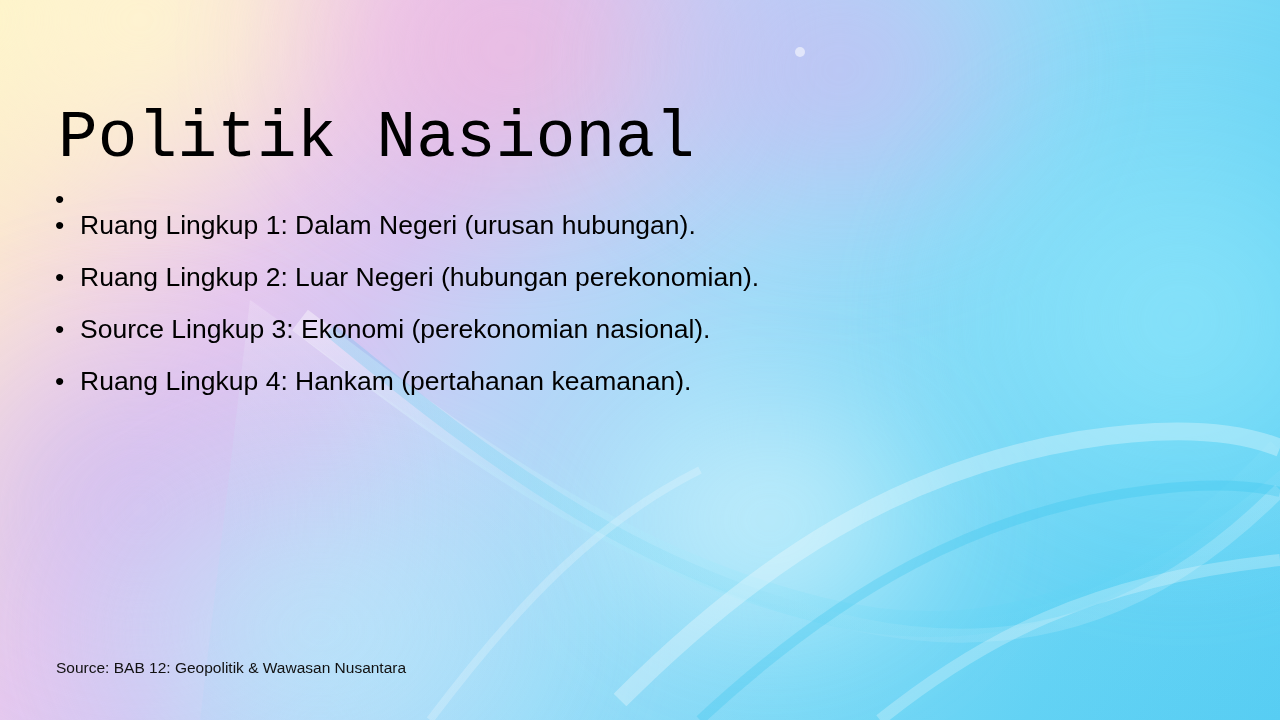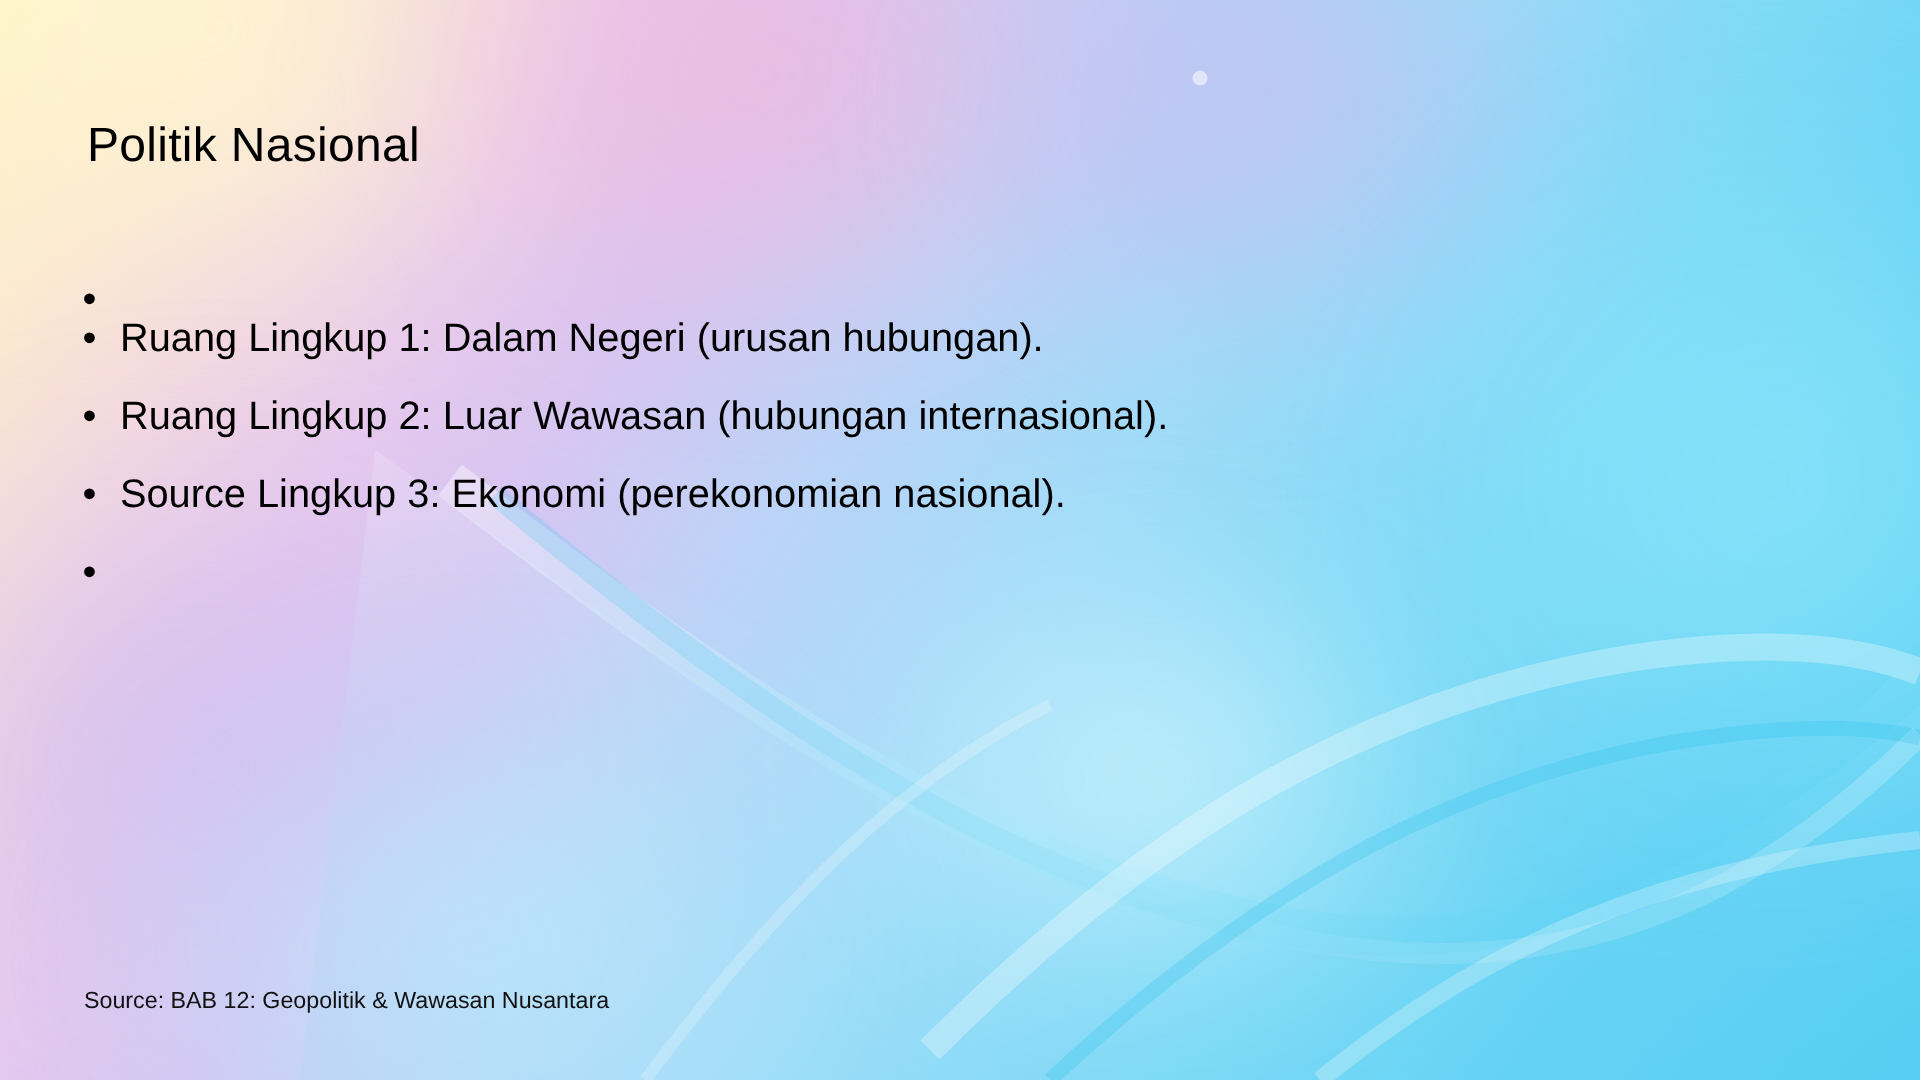--- a/index.html
+++ b/index.html
@@ -90,26 +90,27 @@
     position: relative;
     z-index: 5;
     width: 100%;
     height: 100%;
   }
 
   .title {
     position: absolute;
     left: 58px;
     top: 57px;
-    font-size: 32px;
+    font-size: 66px;
     line-height: 1.15;
     color: #000000;
     font-weight: normal;
     letter-spacing: 0.2px;
     white-space: nowrap;
+    font-family: Liberation Mono, monospace;
   }
 
   .bullets {
     position: absolute;
     left: 52px;
     top: 186px;
     width: 1160px;
     list-style: none;
     margin: 0;
     padding: 0;
@@ -188,27 +189,28 @@
     <ul class="bullets">
       <li class="bullet">
         <span class="dot">•</span>
       </li>
       <li class="bullet">
         <span class="dot">•</span>
         <span>Ruang Lingkup 1: Dalam Negeri (urusan hubungan).</span>
       </li>
       <li class="bullet">
         <span class="dot">•</span>
-        <span>Ruang Lingkup 2: Luar Wawasan (hubungan internasional).</span>
+        <span>Ruang Lingkup 2: Luar Negeri (hubungan perekonomian).</span>
       </li>
       <li class="bullet">
         <span class="dot">•</span>
         <span>Source Lingkup 3: Ekonomi (perekonomian nasional).</span>
       </li>
       <li class="bullet">
         <span class="dot">•</span>
+        <span>Ruang Lingkup 4: Hankam (pertahanan keamanan).</span>
       </li>
     </ul>
 
     <div class="source">Source: BAB 12: Geopolitik &amp; Wawasan Nusantara</div>
 
   </div>
 </div>
 
 </body></html>

